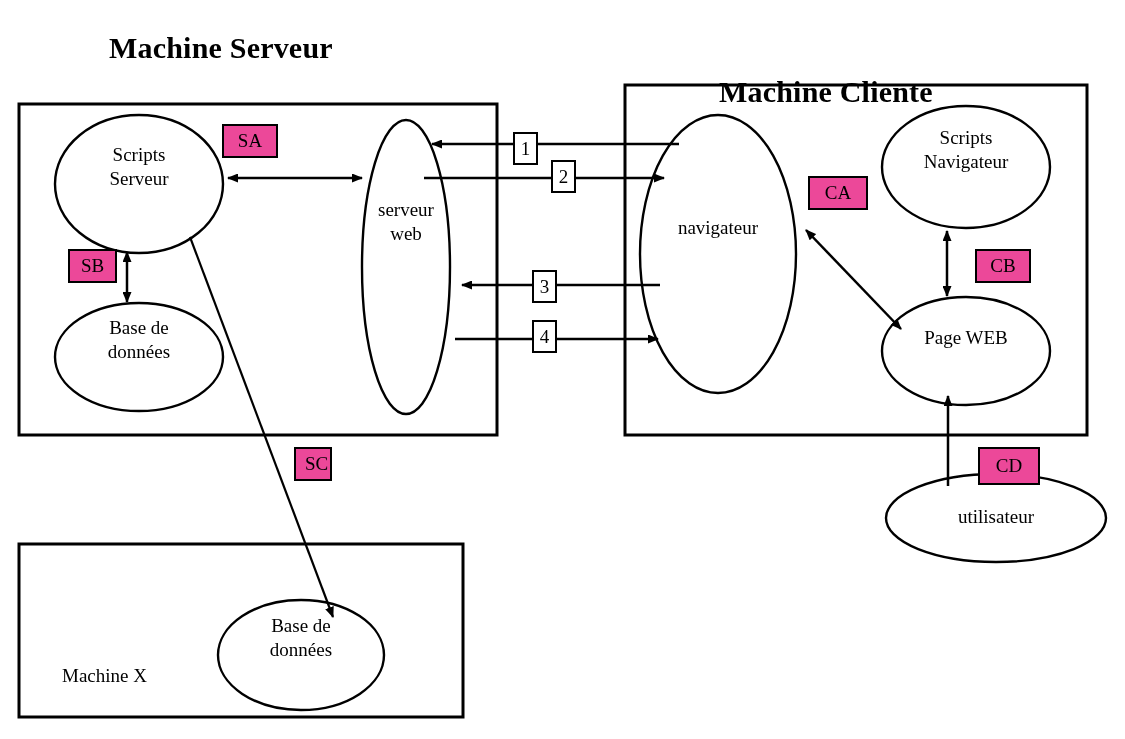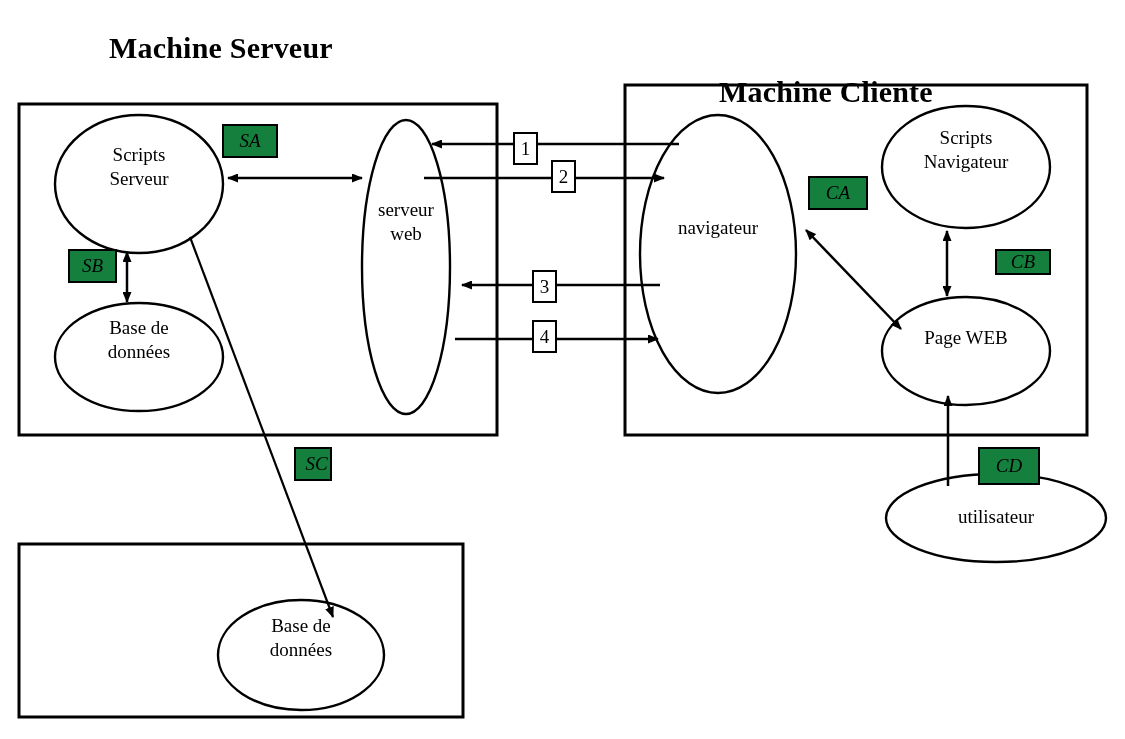--- a/index.html
+++ b/index.html
@@ -36,29 +36,28 @@
     font-family: "Liberation Serif", "DejaVu Serif", serif;
     font-size: 19px;
     color: #000000;
     text-align: center;
     line-height: 1.28;
     white-space: pre-line;
   }
   .tagbox {
     position: absolute;
     border: 2px solid #000000;
-    background: #15803d;
+    background: #ec4899;
     font-family: "Liberation Serif", "DejaVu Serif", serif;
     font-size: 19px;
     color: #000000;
     display: flex;
     align-items: center;
     justify-content: center;
     box-sizing: border-box;
-    font-style: italic;
   }
   .numbox {
     position: absolute;
     border: 2px solid #000000;
     background: #ffffff;
     font-family: "Liberation Serif", "DejaVu Serif", serif;
     font-size: 19px;
     color: #000000;
     display: flex;
     align-items: center;
@@ -121,26 +120,27 @@
 données</div>
   <div class="node-label" style="left:346px; top:198px; width:120px;">serveur
 web</div>
   <div class="node-label" style="left:648px; top:216px; width:140px;">navigateur</div>
   <div class="node-label" style="left:886px; top:126px; width:160px;">Scripts
 Navigateur</div>
   <div class="node-label" style="left:916px; top:505px; width:160px;">utilisateur</div>
   <div class="node-label" style="left:886px; top:326px; width:160px;">Page WEB</div>
   <div class="node-label" style="left:221px; top:614px; width:160px;">Base de
 données</div>
+  <div class="node-label" style="left:62px; top:664px; width:200px; text-align:left;">Machine X</div>
 
   <div class="tagbox" style="left:222px; top:124px; width:56px; height:34px;">SA</div>
   <div class="tagbox" style="left:68px; top:249px; width:49px; height:34px;text-align:center;">SB</div>
   <div class="tagbox" style="left:294px; top:447px; width:38px; height:34px;padding-left:7px;">SC</div>
   <div class="tagbox" style="left:808px; top:176px; width:60px; height:34px;">CA</div>
-  <div class="tagbox" style="left:975px; top:249px; width:56px; height:26px;margin-left:20px;">CB</div>
+  <div class="tagbox" style="left:975px; top:249px; width:56px; height:34px;">CB</div>
   <div class="tagbox" style="left:978px; top:447px; width:62px; height:38px;">CD</div>
 
   <div class="numbox" style="left:513px; top:132px; width:25px; height:33px;">1</div>
   <div class="numbox" style="left:551px; top:160px; width:25px; height:33px;">2</div>
   <div class="numbox" style="left:532px; top:270px; width:25px; height:33px;">3</div>
   <div class="numbox" style="left:532px; top:320px; width:25px; height:33px;">4</div>
 
 </div>
 
 </body></html>

